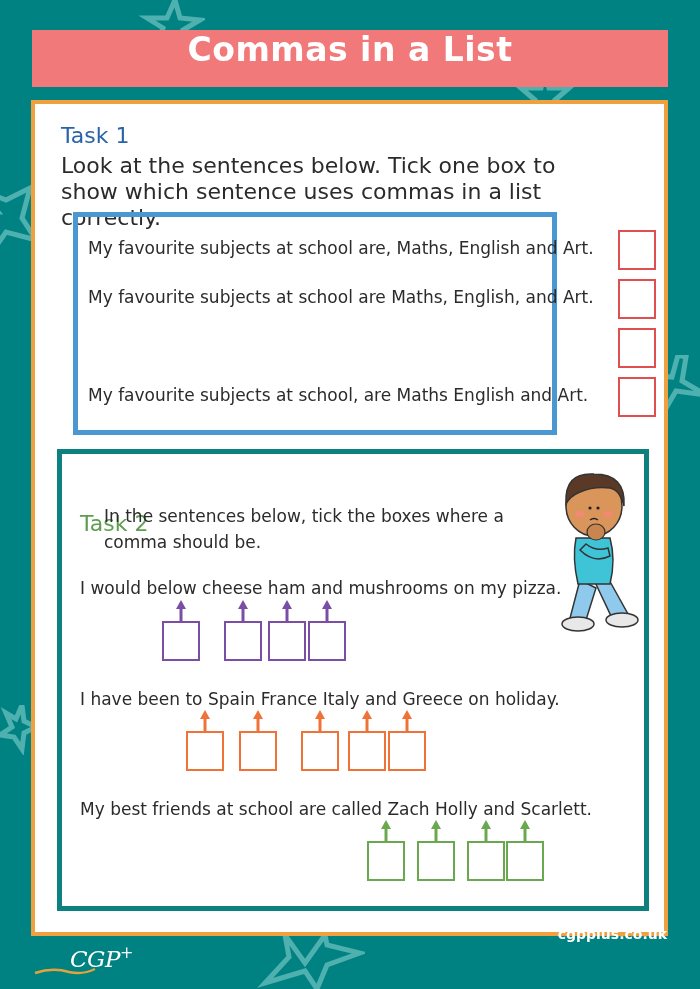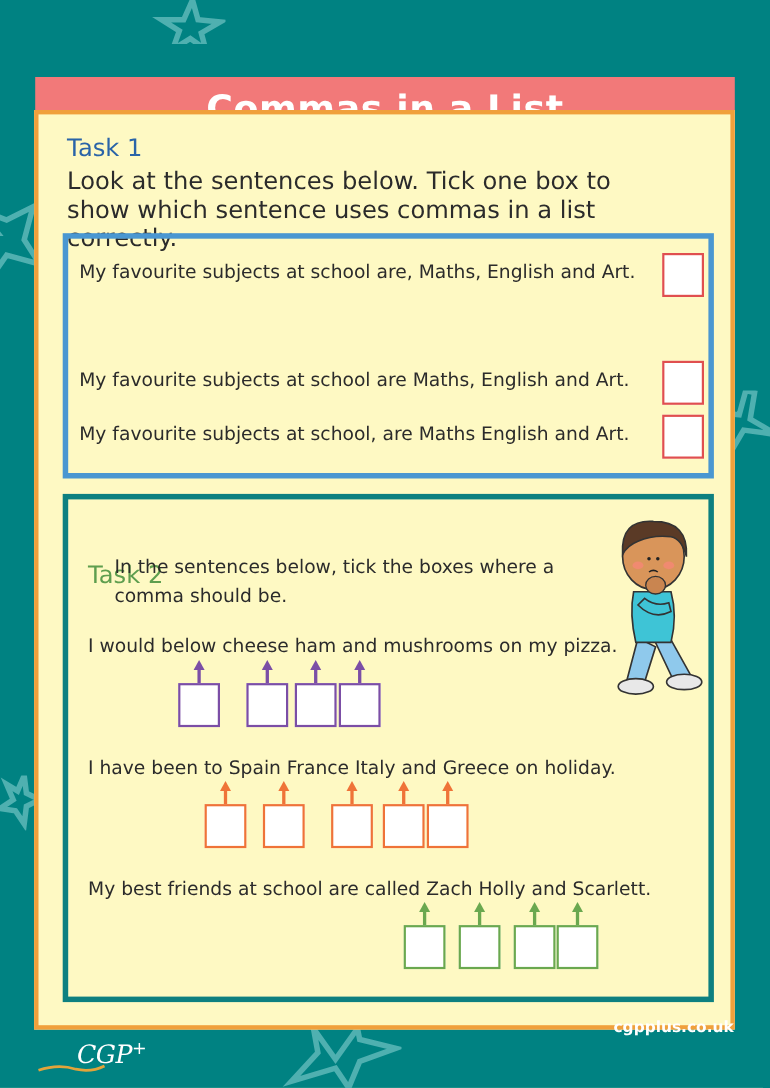--- a/index.html
+++ b/index.html
@@ -7,40 +7,40 @@
   body {
     background: #008282;
     position: relative;
     font-family: "DejaVu Sans", sans-serif;
     color: #2b2b2b;
   }
   .bg-star { position: absolute; }
   .title-banner {
     position: absolute; left: 32px; top: 30px; width: 636px; height: 57px;
     background: #f27979;
-    display: flex; align-items: center; justify-content: center; margin-top: 40px;
+    display: flex; justify-content: center;
   }
   .title-text {
     color: #fff; font-family: "DejaVu Sans", sans-serif; font-weight: bold;
     font-size: 33px; letter-spacing: 0.5px;
   }
   .main-panel {
     position: absolute; left: 31px; top: 100px; width: 637px; height: 836px;
-    background: #fef9c3; border: 4px solid #f0a03c;
+    background: #ffffff; border: 4px solid #f0a03c;
   }
   .task1-title {
     position: absolute; left: 26px; top: 19px;
     font-size: 22px; color: #2a64a8;
   }
   .task1-instr {
     position: absolute; left: 26px; top: 49px; width: 540px;
     font-size: 22px; line-height: 26px; color: #2b2b2b;
   }
   .task1-box {
-    position: absolute; left: 22px; top: 108px; width: 592px; height: 223px;
+    position: absolute; left: 38px; top: 108px; width: 484px; height: 223px;
     border: 5px solid #4a97d1;
   }
   .t1-row {
     position: absolute; left: 10px; height: 40px; width: 568px;
   }
   .t1-text {
     position: absolute; left: 0; top: 8px; font-size: 17px; color: #2b2b2b;
     white-space: nowrap;
   }
   .t1-check {
@@ -120,22 +120,25 @@
 <div class="main-panel">
 
   <div class="task1-title">Task 1</div>
   <div class="task1-instr">Look at the sentences below.  Tick one box to show which sentence uses commas in a list correctly.</div>
 
   <div class="task1-box">
     <div class="t1-row" style="top:13px;">
       <span class="t1-text">My favourite subjects at school are, Maths, English and Art.</span>
       <div class="t1-check"></div>
     </div>
+    <div class="t1-row" style="top:62px;">
+      <span class="t1-text">My favourite subjects at school are Maths, English, and Art.</span>
+      <div class="t1-check"></div>
+    </div>
     <div class="t1-row" style="top:111px;">
-      <span class="t1-text">My favourite subjects at school are Maths, English and Art.</span>
       <div class="t1-check"></div>
     </div>
     <div class="t1-row" style="top:160px;">
       <span class="t1-text">My favourite subjects at school, are Maths English and Art.</span>
       <div class="t1-check"></div>
     </div>
   </div>
 
   <div class="task2-box">
     <div class="task2-title">Task 2</div>

